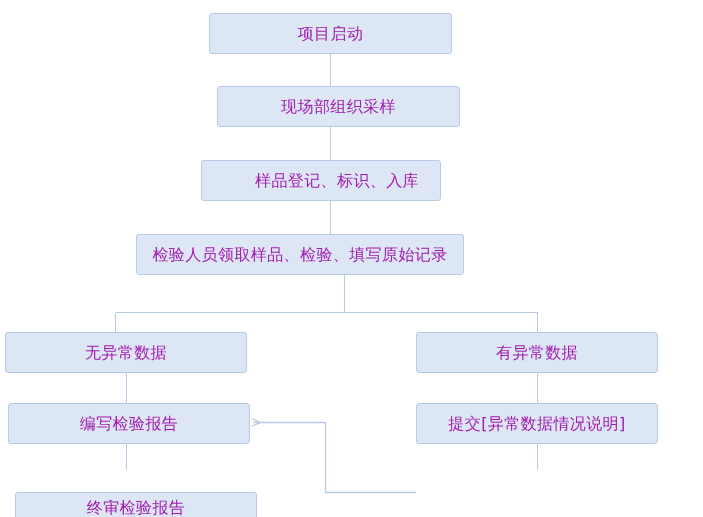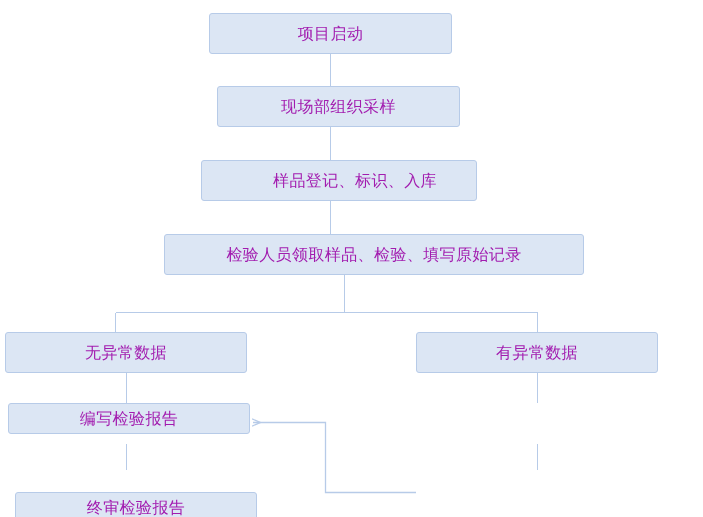--- a/index.html
+++ b/index.html
@@ -85,39 +85,42 @@
   </svg>
 
   <div class="node" style="left:209px; top:13px; width:243px; height:41px;">
     <span class="node-label">项目启动</span>
   </div>
 
   <div class="node" style="left:217px; top:86px; width:243px; height:41px;">
     <span class="node-label">现场部组织采样</span>
   </div>
 
-  <div class="node" style="left:201px; top:160px; width:276px; height:41px;padding-left:32px;">
+  <div class="node" style="left:201px; top:160px; width:240px; height:41px;padding-left:32px;">
     <span class="node-label">样品登记、标识、入库</span>
   </div>
 
-  <div class="node" style="left:164px; top:234px; width:420px; height:41px;">
+  <div class="node" style="left:136px; top:234px; width:328px; height:41px;">
     <span class="node-label">检验人员领取样品、检验、填写原始记录</span>
   </div>
 
   <div class="node" style="left:416px; top:332px; width:242px; height:41px;">
     <span class="node-label">有异常数据</span>
   </div>
 
   <div class="node" style="left:5px; top:332px; width:242px; height:41px;">
     <span class="node-label">无异常数据</span>
   </div>
 
-  <div class="node" style="left:8px; top:403px; width:242px; height:31px;">
+  <div class="node" style="left:8px; top:403px; width:242px; height:41px;">
     <span class="node-label">编写检验报告</span>
   </div>
 
+  <div class="node" style="left:416px; top:403px; width:242px; height:41px;">
+    <span class="node-label">提交[异常数据情况说明]</span>
+  </div>
 
   <div class="node" style="left:15px; top:470px; width:242px; height:31px;margin-top:22px;">
     <span class="node-label">终审检验报告</span>
   </div>
 
 
 </div>
 
 </body></html>

